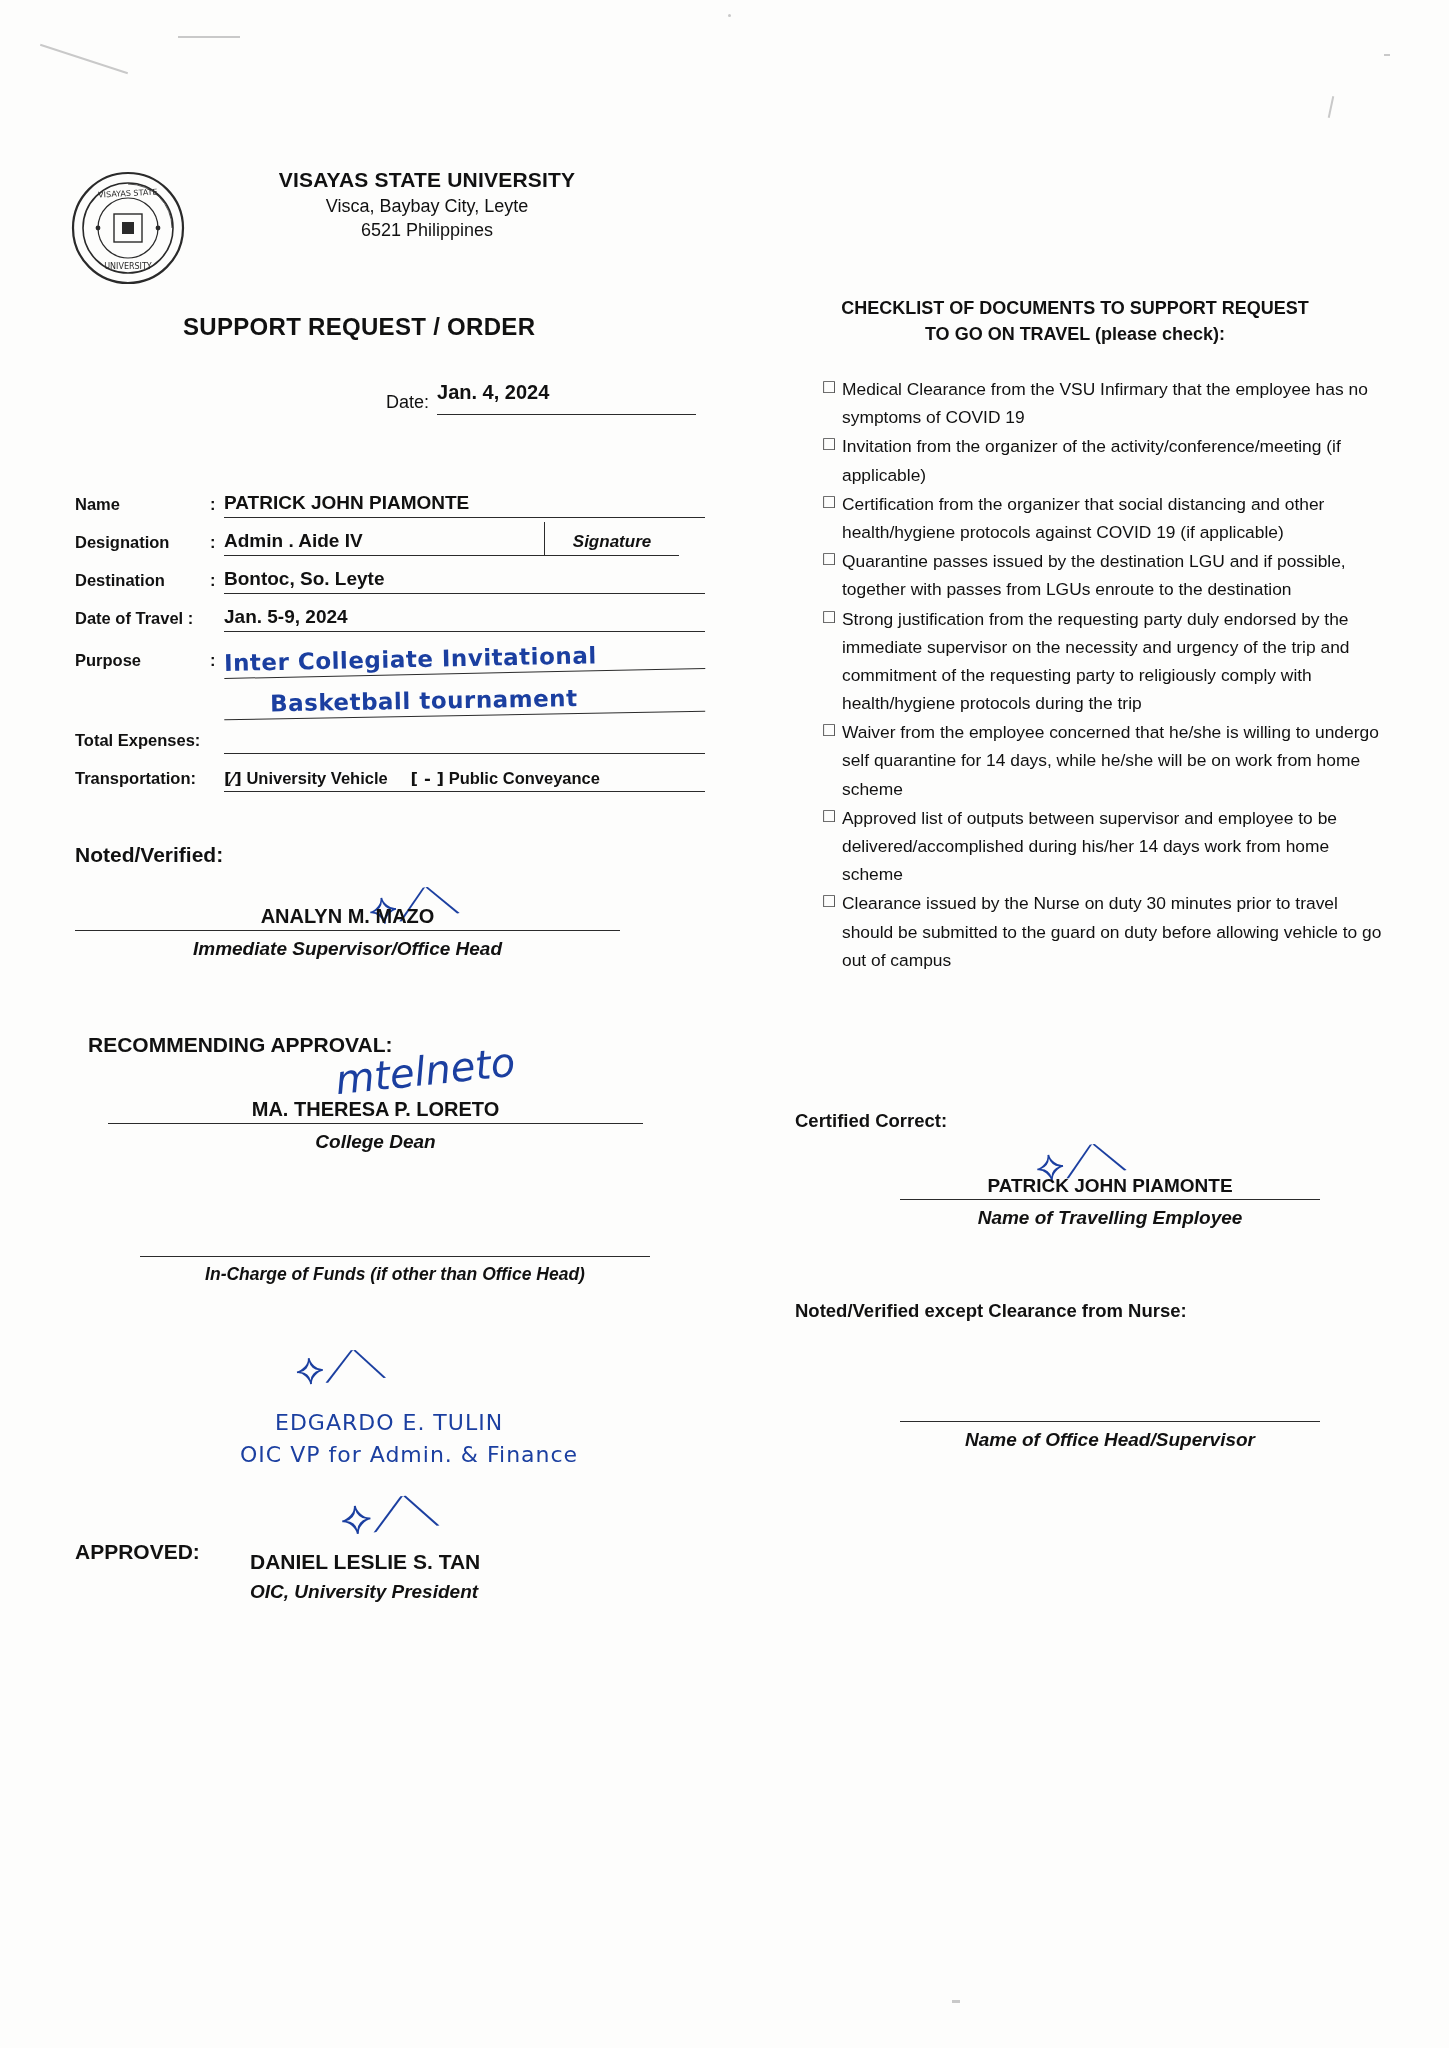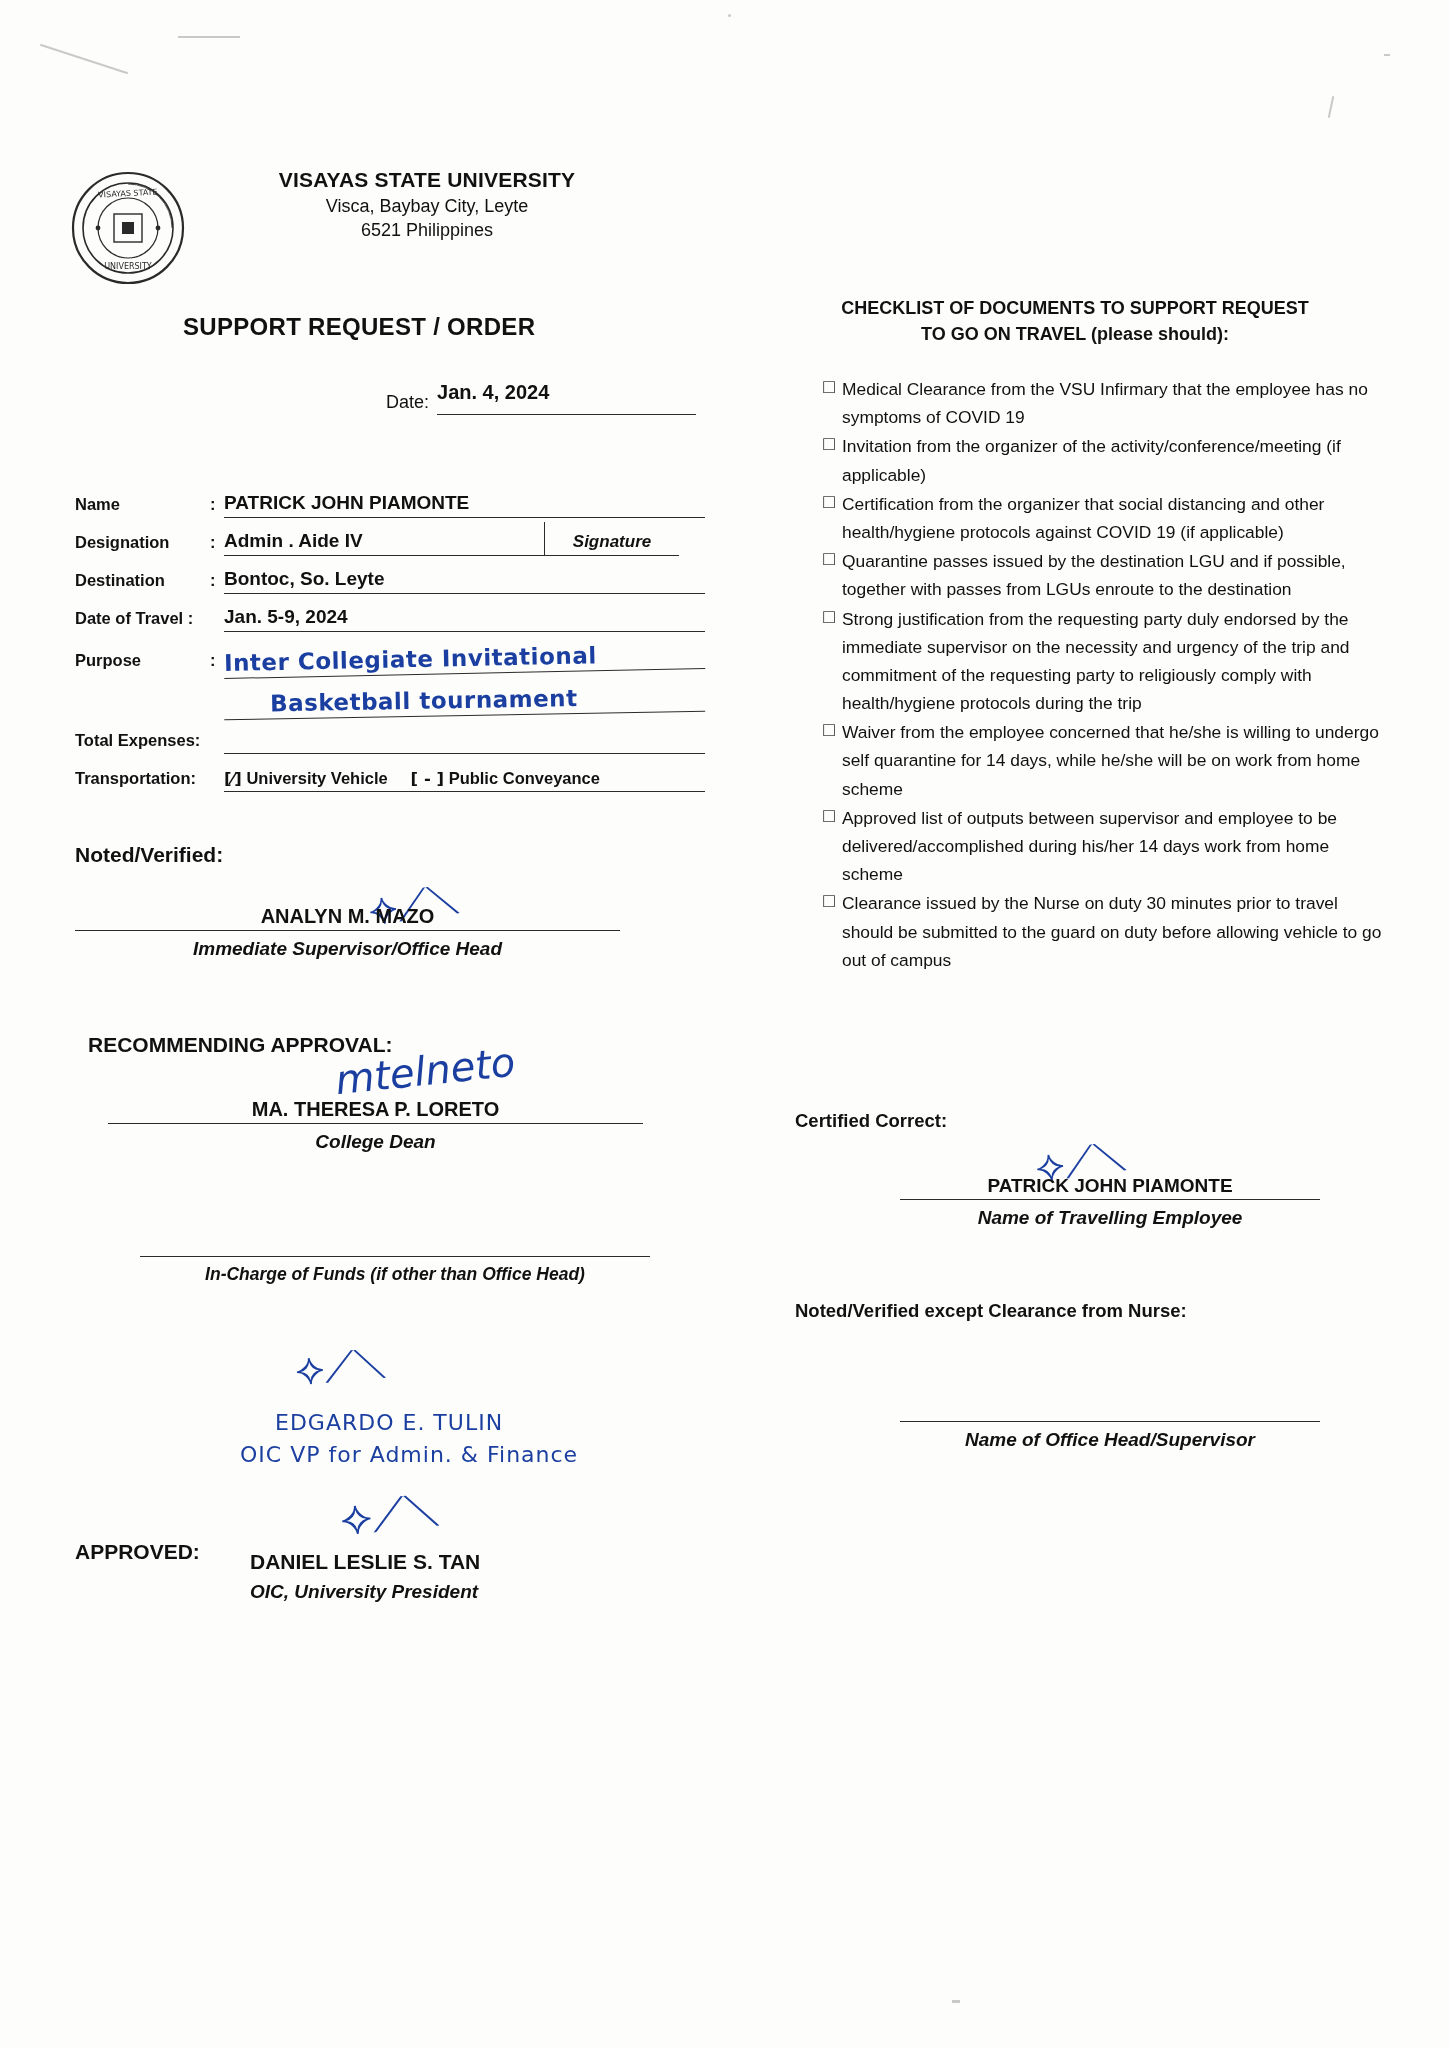--- a/index.html
+++ b/index.html
@@ -410,21 +410,21 @@
 
   <div class="sec-label" style="left:75px; top:1540px;">APPROVED:</div>
   <div class="hand-sig" style="left:340px; top:1485px; font-size:48px; transform:rotate(-6deg);">⟡⟋⟍</div>
   <div class="sig-wrap" style="left:250px; top:1550px; width:340px; text-align:left;">
     <div style="font-size:21px;font-weight:bold;">DANIEL LESLIE S. TAN</div>
     <div class="sig-role" style="text-align:left;">OIC, University President</div>
   </div>
 
   <div class="chk-head">
     <div>CHECKLIST OF DOCUMENTS TO SUPPORT REQUEST</div>
-    <div>TO GO ON TRAVEL (please should):</div>
+    <div>TO GO ON TRAVEL (please check):</div>
   </div>
 
   <div class="chk-list">
     <div class="chk-item">
       <span class="chk-box">☐</span>
       <span class="chk-text">Medical Clearance from the VSU Infirmary that the employee has no symptoms of COVID 19</span>
     </div>
     <div class="chk-item">
       <span class="chk-box">☐</span>
       <span class="chk-text">Invitation from the organizer of the activity/conference/meeting (if applicable)</span>

